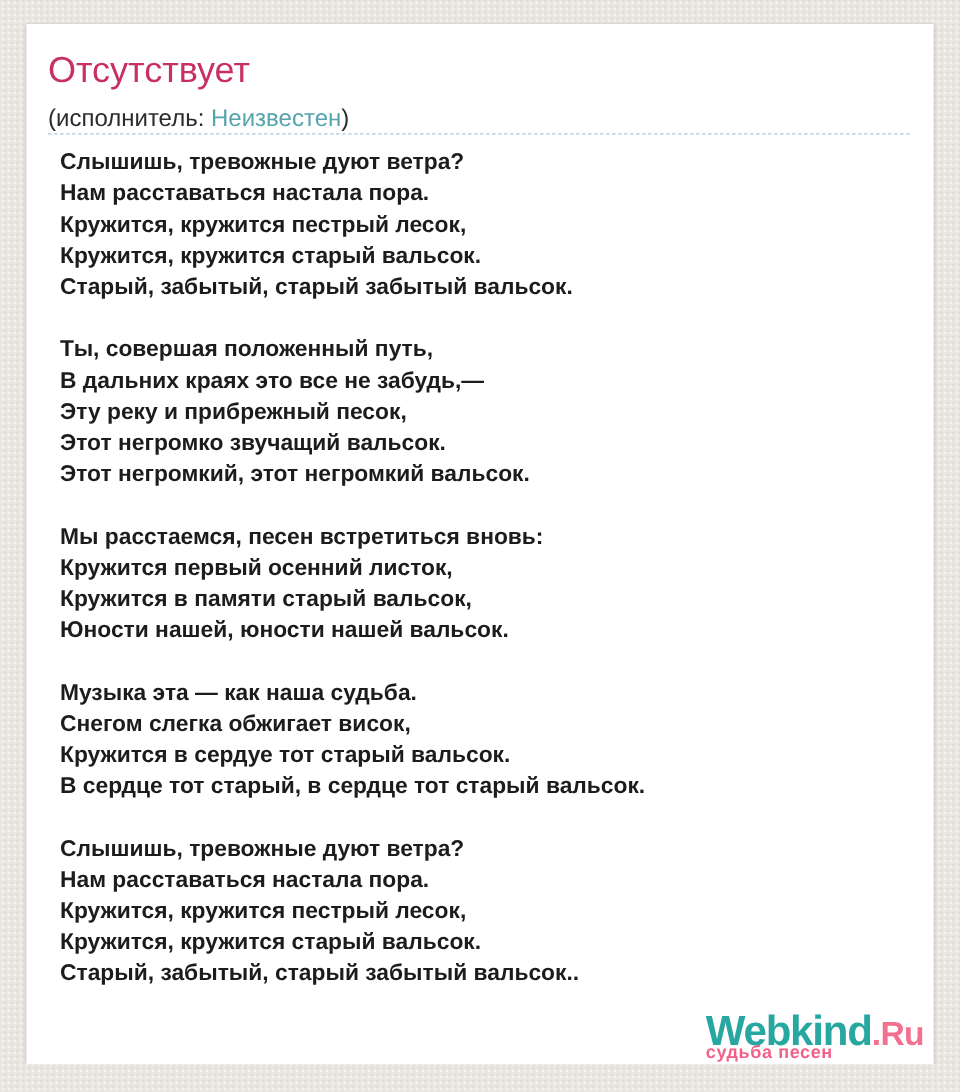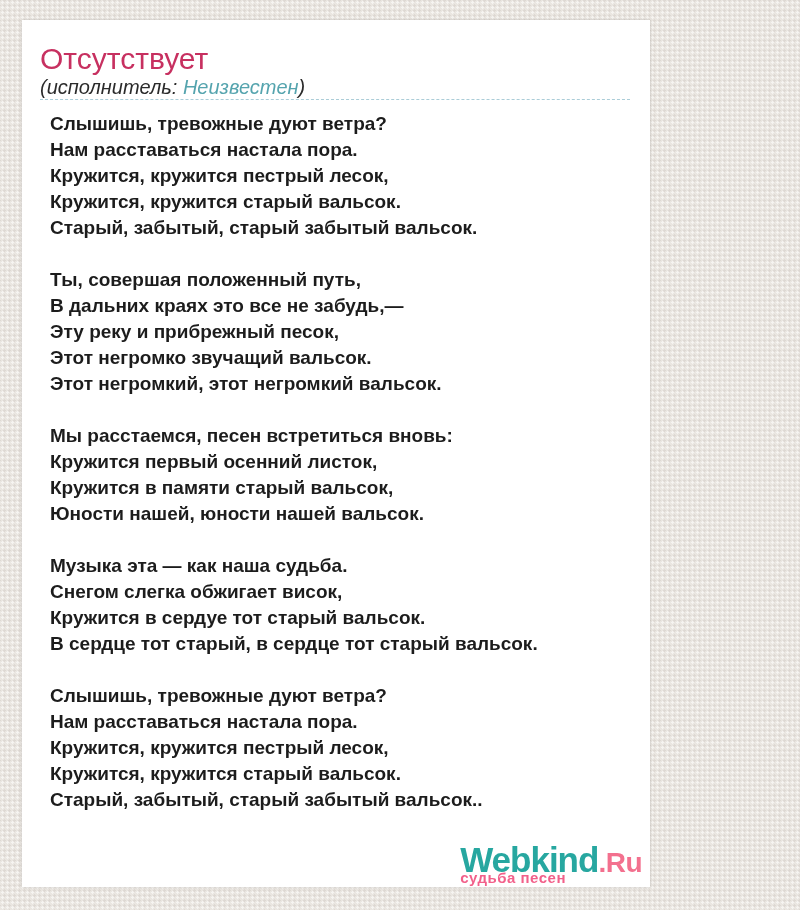--- a/index.html
+++ b/index.html
@@ -17,36 +17,36 @@
     width:800px;height:910px;position:relative;overflow:hidden;
     font-family:"Liberation Sans","DejaVu Sans",sans-serif;
     background-color:#eae6e1;
     background-image:
       radial-gradient(rgba(255,255,255,.55) 1px, transparent 1.3px),
       radial-gradient(rgba(178,170,160,.22) 1px, transparent 1.3px);
     background-size:5px 5px,5px 5px;
     background-position:0 0,2px 3px;
   }
   .card{
-    position:absolute;left:22px;top:20px;width:628px;height:867px;
+    position:absolute;left:22px;top:20px;width:756px;height:867px;
     background:#ffffff;
     box-shadow:0 0 3px rgba(0,0,0,.18);
   }
   .card-header{
     margin:0 20px 0 18px;
     padding-top:24px;
     border-bottom:1px dashed var(--divider);
     padding-bottom:2px;
   }
   h1.song-title{
     margin:0;font-size:30px;line-height:30px;font-weight:normal;
     color:var(--title-color);letter-spacing:0;
   }
   .artist-line{
-    margin-top:3px;font-size:20px;line-height:20px;color:#2b2b2b;font-style:italic;
+    margin-top:15px;font-size:20px;line-height:20px;color:#2b2b2b;
   }
   .artist-line a{
     color:var(--artist-link);text-decoration:none;cursor:pointer;
   }
   .lyrics{
     margin:11px 20px 0 28px;
     font-size:19px;line-height:26px;font-weight:bold;
     color:var(--lyrics-color);
   }
   .stanza{margin:0 0 26px 0;}

